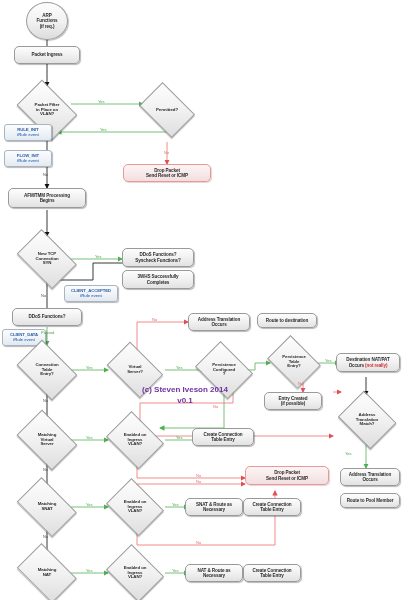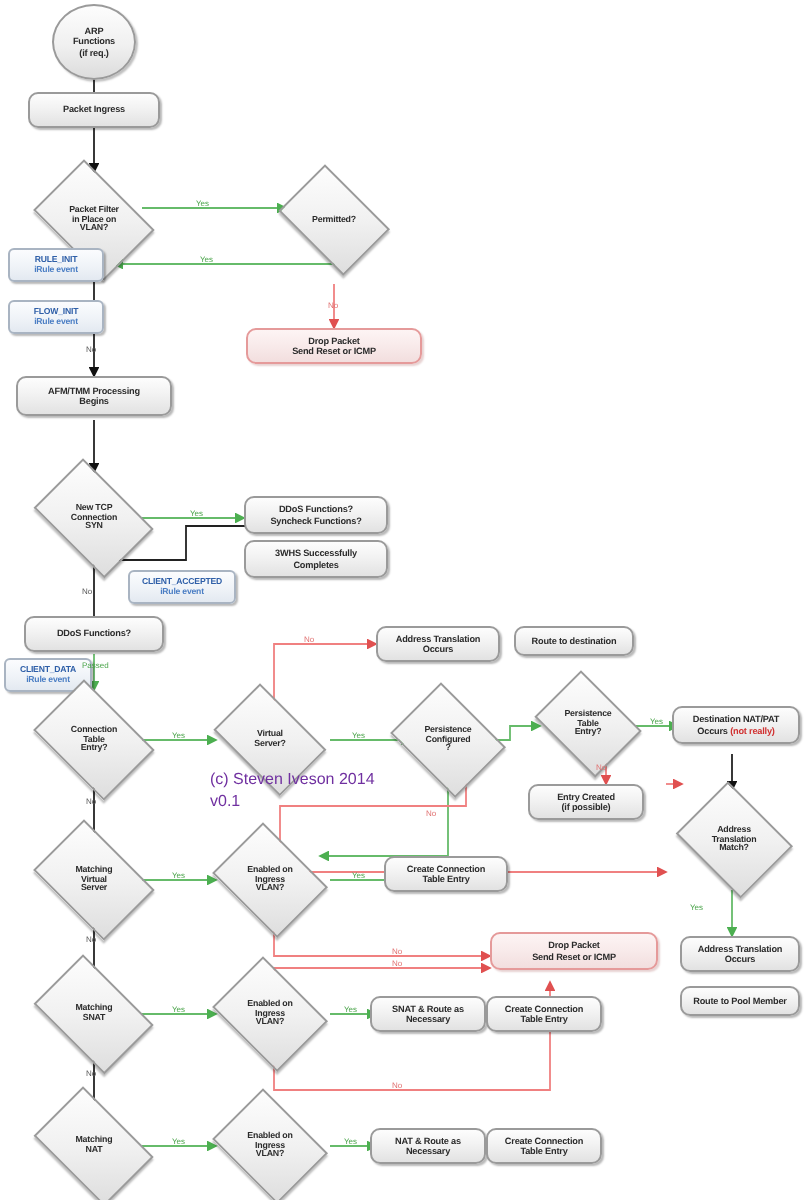--- a/index.html
+++ b/index.html
@@ -31,22 +31,22 @@
        border:1px solid #9a9a9a;
        background:linear-gradient(135deg,#fdfdfd 0%,#f1f1f1 50%,#dedede 100%);
        box-shadow:1px 1px 1px rgba(0,0,0,0.25);}
   .dia .dtext{position:relative;z-index:2;width:100%;}
 
   
   .circ{border:1px solid #9a9a9a;border-radius:50%;
        background:linear-gradient(180deg,#fdfdfd 0%,#f0f0f0 55%,#dcdcdc 100%);
        box-shadow:1px 1px 1px rgba(0,0,0,0.25);font-size:4.6px;}
 
-  .credit{position:absolute;color:#7030a0;font-size:8px;font-weight:normal;
-          line-height:1.35;z-index:6;}
+  .credit{position:absolute;color:#7030a0;font-size:8px;font-weight:bold;
+          text-align:center;line-height:1.35;z-index:6;}
   .redtxt{color:#d03030;}
 </style>
 </head>
 <body>
 
 <div id="stage">
 
   <svg id="wires" viewBox="0 0 402 600">
     <defs>
       <marker id="ag" markerWidth="6" markerHeight="6" refX="5" refY="3" orient="auto">

